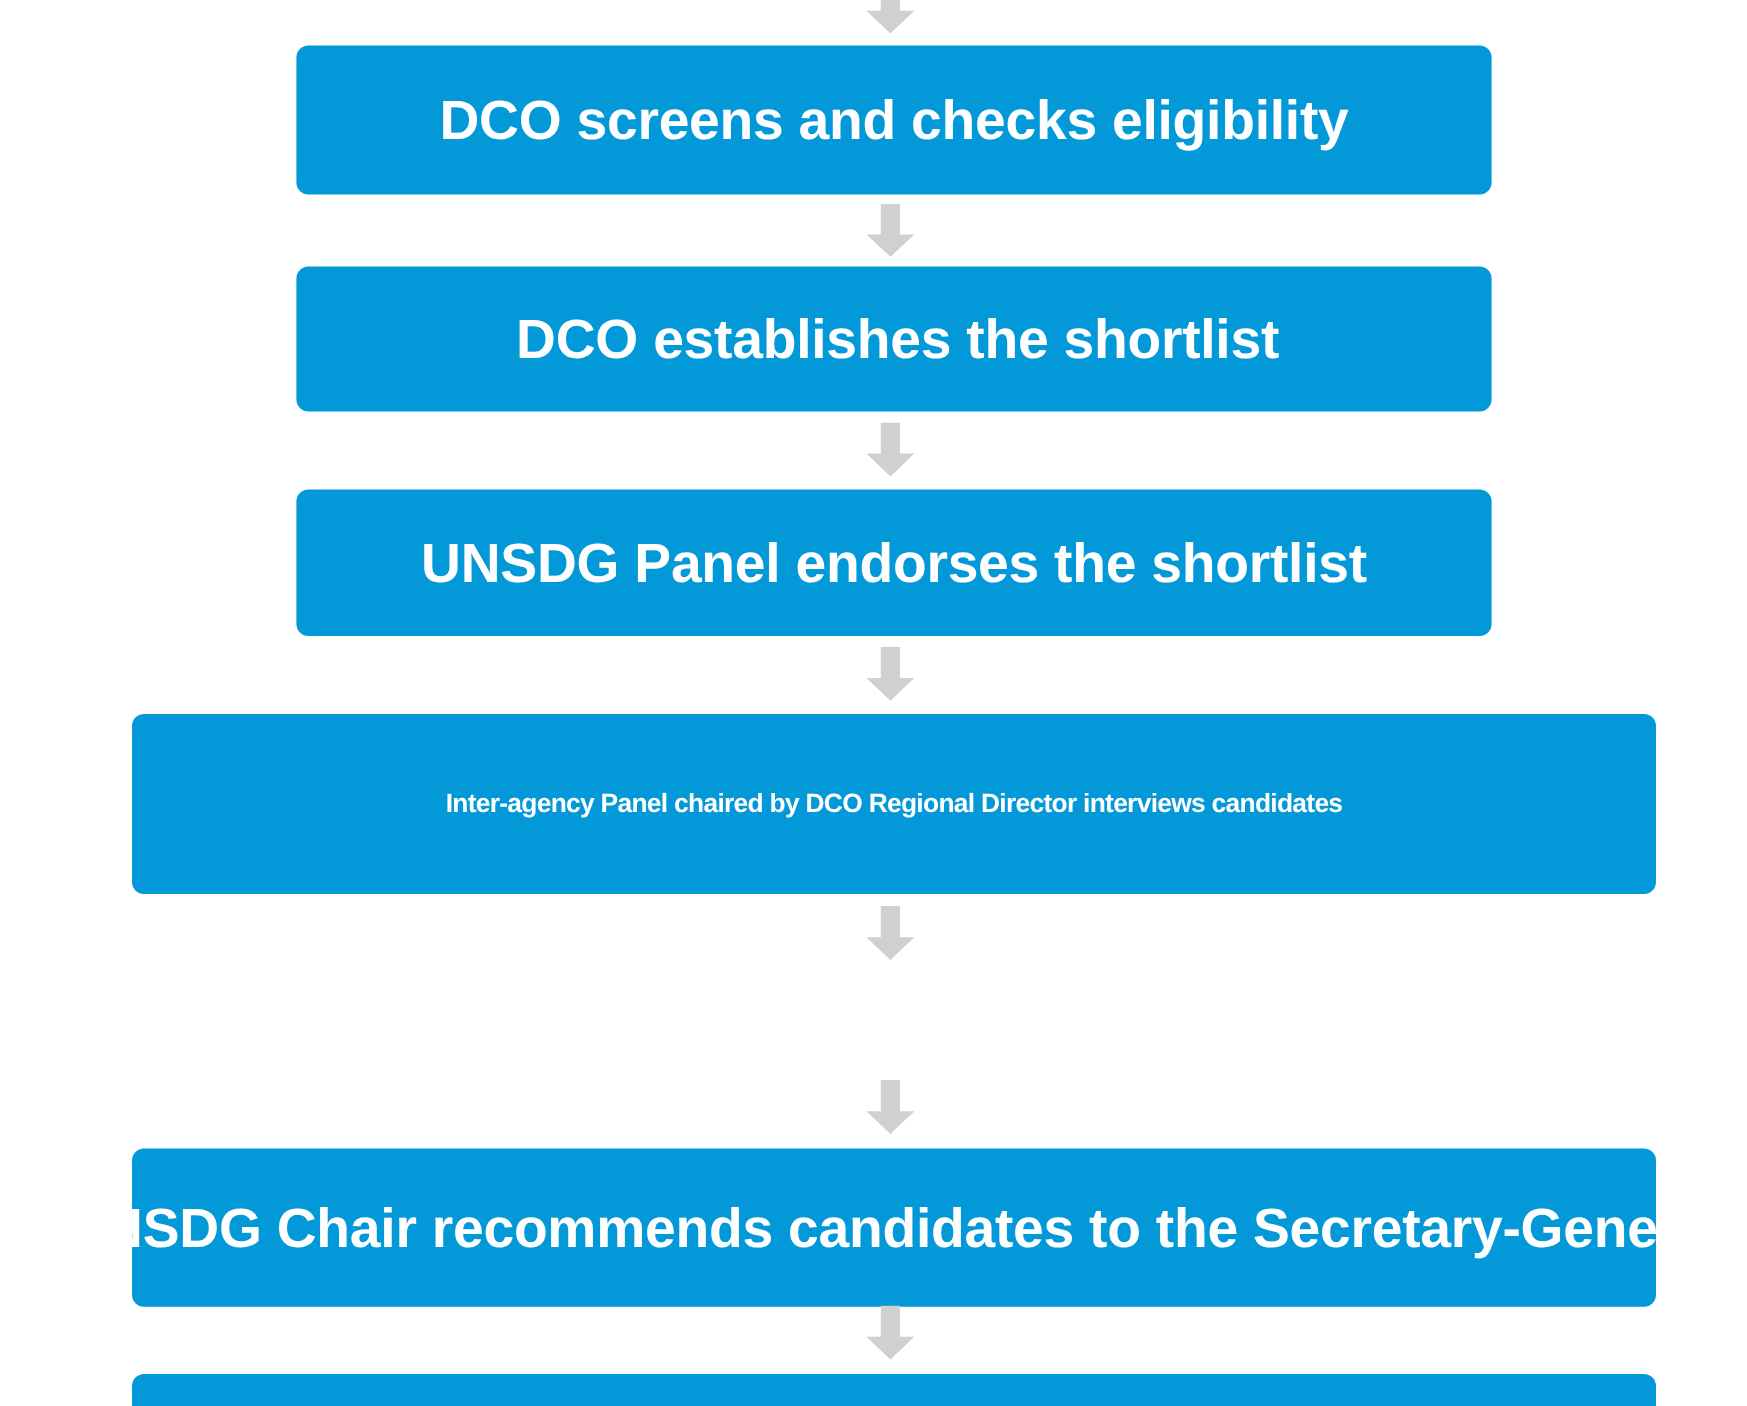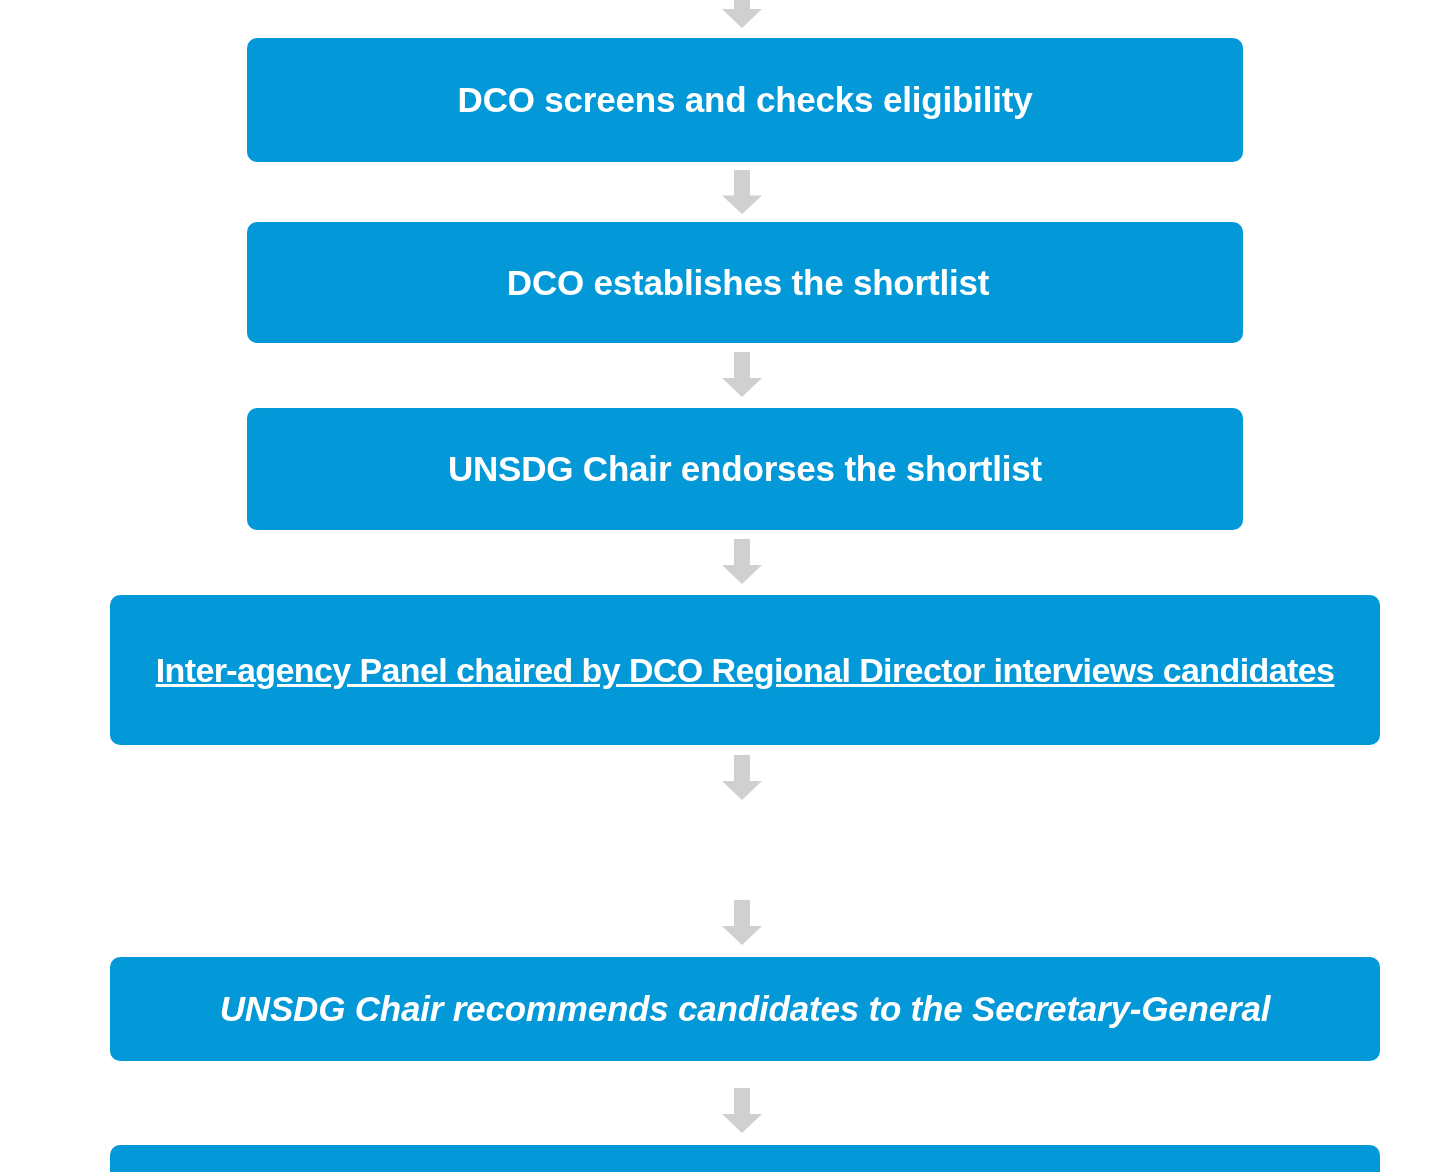--- a/index.html
+++ b/index.html
@@ -25,30 +25,29 @@
     display: flex;
     align-items: center;
     justify-content: center;
     box-sizing: border-box;
     padding: 0 18px;
   }
   .flow-box-label {
     color: #ffffff;
     font-family: "Liberation Sans", "DejaVu Sans", sans-serif;
     font-weight: bold;
-    font-size: 35px;
+    font-size: 46px;
     line-height: 1.18;
     text-align: center;
     letter-spacing: -0.2px;
     white-space: nowrap;
   }
   .flow-box-label.tight {
-    font-size: 34px;
+    font-size: 22px;
     letter-spacing: -0.6px;
-    text-decoration: underline;
   }
   .flow-arrow {
     position: absolute;
   }
   .flow-arrow svg {
     display: block;
     width: 100%;
     height: 100%;
   }
 </style>
@@ -77,21 +76,21 @@
     <span class="flow-box-label">DCO establishes the shortlist</span>
   </div>
 
   <div class="flow-arrow" style="left:722px; top:352px; width:40px; height:45px;">
     <svg viewBox="0 0 40 45" preserveAspectRatio="none" aria-hidden="true">
       <path d="M12 0 H28 V26 H40 L20 45 L0 26 H12 Z" fill="#d0d0d0"></path>
     </svg>
   </div>
 
   <div class="flow-box" style="left:247px; top:408px; width:996px; height:122px;">
-    <span class="flow-box-label">UNSDG Chair endorses the shortlist</span>
+    <span class="flow-box-label">UNSDG Panel endorses the shortlist</span>
   </div>
 
   <div class="flow-arrow" style="left:722px; top:539px; width:40px; height:45px;">
     <svg viewBox="0 0 40 45" preserveAspectRatio="none" aria-hidden="true">
       <path d="M12 0 H28 V26 H40 L20 45 L0 26 H12 Z" fill="#d0d0d0"></path>
     </svg>
   </div>
 
   <div class="flow-box" style="left:110px; top:595px; width:1270px; height:150px;">
     <span class="flow-box-label tight">Inter-agency Panel chaired by DCO Regional Director interviews candidates</span>
@@ -103,21 +102,21 @@
     </svg>
   </div>
 
 
   <div class="flow-arrow" style="left:722px; top:900px; width:40px; height:45px;">
     <svg viewBox="0 0 40 45" preserveAspectRatio="none" aria-hidden="true">
       <path d="M12 0 H28 V26 H40 L20 45 L0 26 H12 Z" fill="#d0d0d0"></path>
     </svg>
   </div>
 
-  <div class="flow-box" style="left:110px; top:957px; width:1270px; height:104px;font-style:italic;">
+  <div class="flow-box" style="left:110px; top:957px; width:1270px; height:132px;">
     <span class="flow-box-label">UNSDG Chair recommends candidates to the Secretary-General</span>
   </div>
 
   <div class="flow-arrow" style="left:722px; top:1088px; width:40px; height:45px;">
     <svg viewBox="0 0 40 45" preserveAspectRatio="none" aria-hidden="true">
       <path d="M12 0 H28 V26 H40 L20 45 L0 26 H12 Z" fill="#d0d0d0"></path>
     </svg>
   </div>
 
   <div class="flow-box" style="left:110px; top:1145px; width:1270px; height:120px;">

